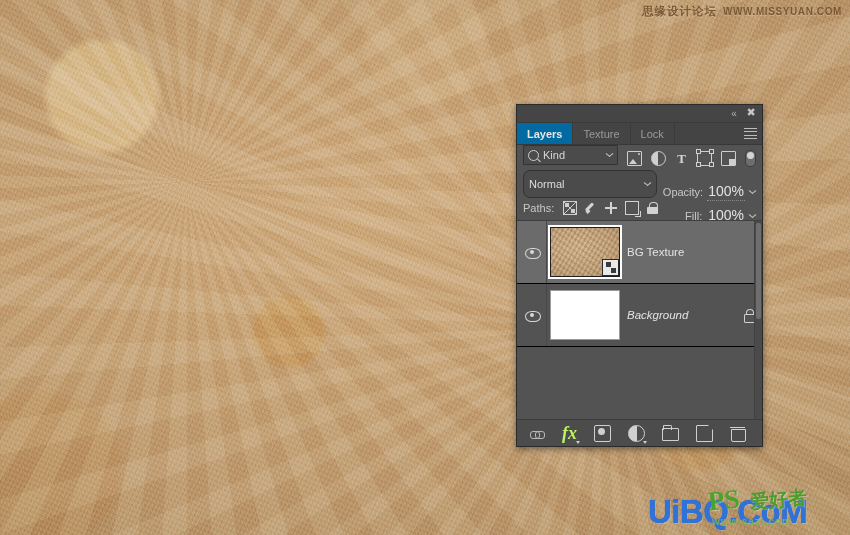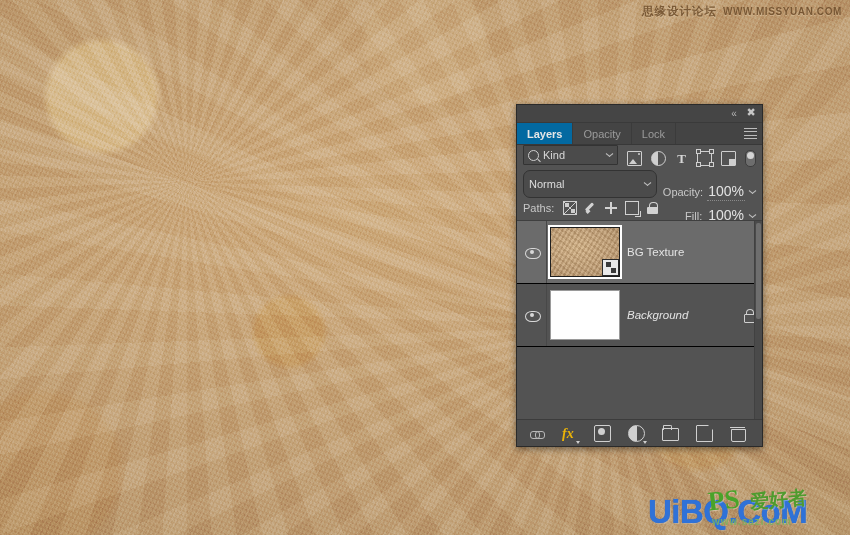--- a/index.html
+++ b/index.html
@@ -286,22 +286,22 @@
     display:flex;align-items:center;justify-content:center;gap:17px;padding-right:4px;
   }
   .ft{width:15px;height:15px;position:relative;cursor:pointer;}
   .ft-link{}
   .ft-link:before,.ft-link:after{
     content:"";position:absolute;top:5px;width:8px;height:6px;border:1.3px solid #b8b8b8;border-radius:3px;
   }
   .ft-link:before{left:0px;}
   .ft-link:after{right:0px;}
   .ft-fx{
-    font-family:"Liberation Serif",serif;font-style:italic;font-weight:bold;font-size:14px;
-    color:#eab308;line-height:15px;
+    font-family:"Liberation Serif",serif;font-style:italic;font-weight:bold;font-size:18px;
+    color:#bef264;line-height:15px;
   }
   .ft-mask{border:1.5px solid #d0d0d0;border-radius:2px;}
   .ft-mask:after{content:"";position:absolute;left:2.5px;top:2.5px;width:7px;height:7px;border-radius:50%;background:#d0d0d0;}
   .ft-adj{border:1.4px solid #d0d0d0;border-radius:50%;background:linear-gradient(90deg,#d0d0d0 50%,transparent 50%);}
   .ft-folder{
     border:1.3px solid #d0d0d0;border-radius:1px;margin-top:2px;height:11px;
   }
   .ft-folder:before{
     content:"";position:absolute;left:0px;top:-4px;width:7px;height:4px;border:1.3px solid #d0d0d0;border-bottom:none;border-radius:1px 2px 0 0;
   }
@@ -345,21 +345,21 @@
   <div class="pan-titlebar">
     <div class="tb-collapse">«</div>
     <div class="tb-close">✖</div>
   </div>
 
   <div class="pan-tabs">
     <div class="pan-tab active">
       <span>Layers</span>
     </div>
     <div class="pan-tab">
-      <span>Opacity</span>
+      <span>Texture</span>
     </div>
     <div class="pan-tab">
       <span>Lock</span>
     </div>
     <div class="pan-menu">
         <i></i>
         <i></i>
         <i></i>
         <i></i>
       </div>

